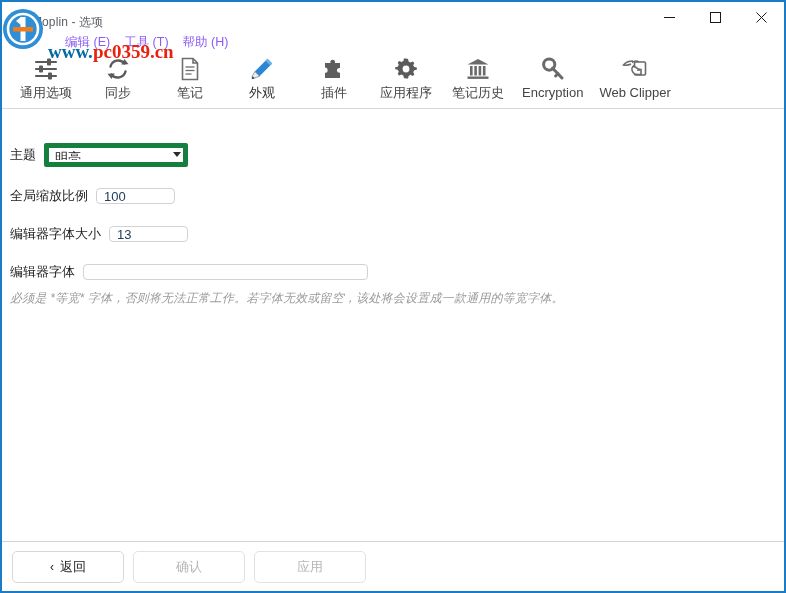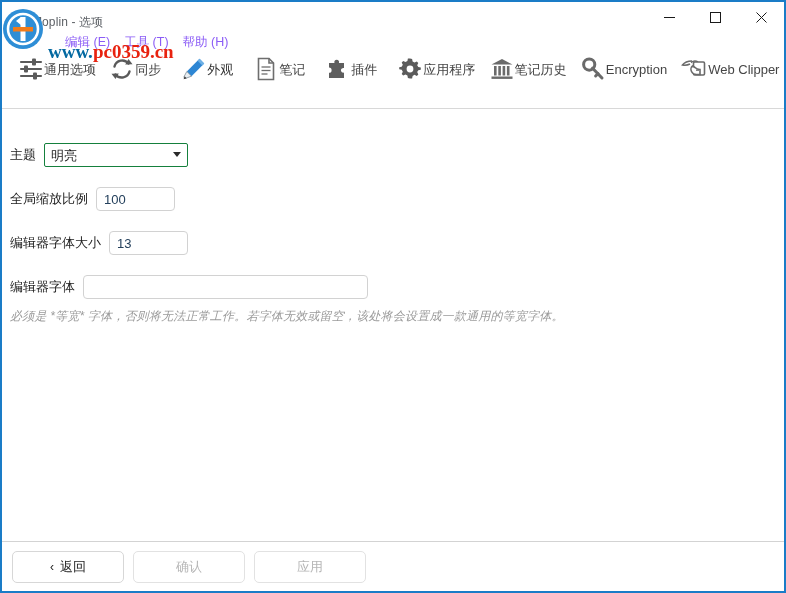--- a/index.html
+++ b/index.html
@@ -95,21 +95,21 @@
     display: flex;
     align-items: flex-start;
     padding-left: 8px;
     box-sizing: border-box;
   }
   .tool {
     width: auto;
     min-width: 56px;
     padding: 2px 8px 0 8px;
     display: flex;
-    flex-direction: row;
+    flex-direction: column;
     align-items: center;
     cursor: default;
   }
   .tool-ico {
     height: 28px;
     display: flex;
     align-items: center;
     justify-content: center;
   }
   .tool-lbl {
@@ -149,36 +149,36 @@
   select.sel {
     -webkit-appearance: none;
     appearance: none;
     width: 144px;
     height: 24px;
     padding: 2px 22px 2px 6px;
     font-size: 13px;
     font-family: "Liberation Sans", sans-serif;
     color: #1a1a1a;
     background: #ffffff;
-    border: 1px solid #15803d;
+    border: 5px solid #15803d;
     border-radius: 2px;
     box-sizing: border-box;
   }
   .sel-arrow {
     position: absolute;
     right: 7px;
     top: 9px;
     width: 0; height: 0;
     border-left: 4px solid transparent;
     border-right: 4px solid transparent;
     border-top: 5px solid #2a2a2a;
     pointer-events: none;
   }
   input.txt {
-    height: 24px;
+    height: 16px;
     padding: 2px 7px;
     font-size: 13px;
     font-family: "Liberation Sans", sans-serif;
     color: #24405c;
     background: #ffffff;
     border: 1px solid #d2d2d2;
     border-radius: 4px;
     box-sizing: border-box;
     outline: none;
   }
@@ -329,45 +329,45 @@
             <path d="M4.5 9.5 A8 8 0 0 1 18.5 6.5"></path>
             <path d="M19.5 14.5 A8 8 0 0 1 5.5 17.5"></path>
           </g>
           <polygon points="18.5,2 22.5,7.2 15.2,7.6" fill="#5a5a5a"></polygon>
           <polygon points="5.5,22 1.5,16.8 8.8,16.4" fill="#5a5a5a"></polygon>
         </svg>
       </div>
       <div class="tool-lbl">同步</div>
     </div>
 
-    <div class="tool selected">
-      <div class="tool-ico">
-        <svg width="26" height="24" viewBox="0 0 24 24">
-          <polygon points="17.5,1.8 22.2,6.5 9.5,19.2 4.8,14.5" fill="#2d86d4"></polygon>
-          <polygon points="17.5,1.8 22.2,6.5 20.3,8.4 15.6,3.7" fill="#6fb1e6"></polygon>
-          <polygon points="4.8,14.5 9.5,19.2 3.2,21.5 1.8,20.1" fill="#e9eef2" stroke="#7b8a96" stroke-width="0.8"></polygon>
-          <polygon points="2.6,19.3 4.6,21.3 1.6,22.3" fill="#3a3a3a"></polygon>
-        </svg>
-      </div>
-      <div class="tool-lbl">外观</div>
-    </div>
-
     <div class="tool">
       <div class="tool-ico">
         <svg width="26" height="24" viewBox="0 0 24 24">
           <path d="M4.5 1.5 H15 L19.5 6 V22.5 H4.5 Z" fill="#ffffff" stroke="#6e6e6e" stroke-width="1.6"></path>
           <path d="M15 1.5 V6 H19.5" fill="none" stroke="#6e6e6e" stroke-width="1.6"></path>
           <g stroke="#6e6e6e" stroke-width="1.3">
             <line x1="7.5" y1="10" x2="16.5" y2="10"></line>
             <line x1="7.5" y1="13.5" x2="16.5" y2="13.5"></line>
             <line x1="7.5" y1="17" x2="13.5" y2="17"></line>
           </g>
         </svg>
       </div>
       <div class="tool-lbl">笔记</div>
+    </div>
+
+    <div class="tool selected">
+      <div class="tool-ico">
+        <svg width="26" height="24" viewBox="0 0 24 24">
+          <polygon points="17.5,1.8 22.2,6.5 9.5,19.2 4.8,14.5" fill="#2d86d4"></polygon>
+          <polygon points="17.5,1.8 22.2,6.5 20.3,8.4 15.6,3.7" fill="#6fb1e6"></polygon>
+          <polygon points="4.8,14.5 9.5,19.2 3.2,21.5 1.8,20.1" fill="#e9eef2" stroke="#7b8a96" stroke-width="0.8"></polygon>
+          <polygon points="2.6,19.3 4.6,21.3 1.6,22.3" fill="#3a3a3a"></polygon>
+        </svg>
+      </div>
+      <div class="tool-lbl">外观</div>
     </div>
 
     <div class="tool">
       <div class="tool-ico">
         <svg width="26" height="24" viewBox="0 0 24 24">
           <path d="M3 6 h5.5 a2.4 2.4 0 1 1 4.4 0 H18 v5 a2.4 2.4 0 1 0 0 4.6 V21 H3 v-5.2 a2.6 2.6 0 1 0 0 -5.2 Z" fill="#5e5e5e"></path>
         </svg>
       </div>
       <div class="tool-lbl">插件</div>
     </div>

